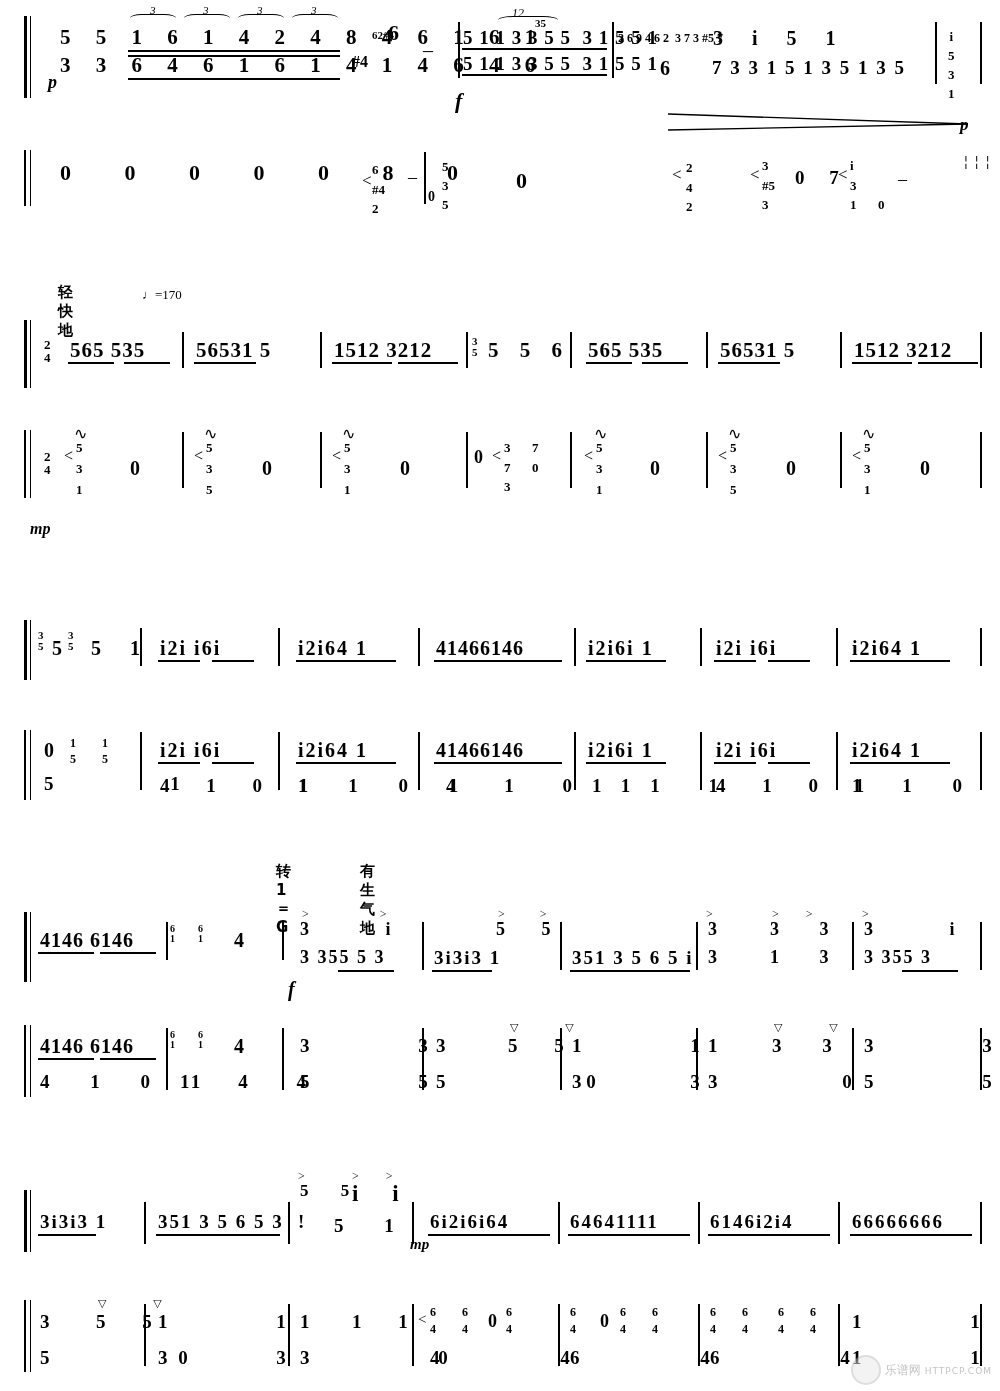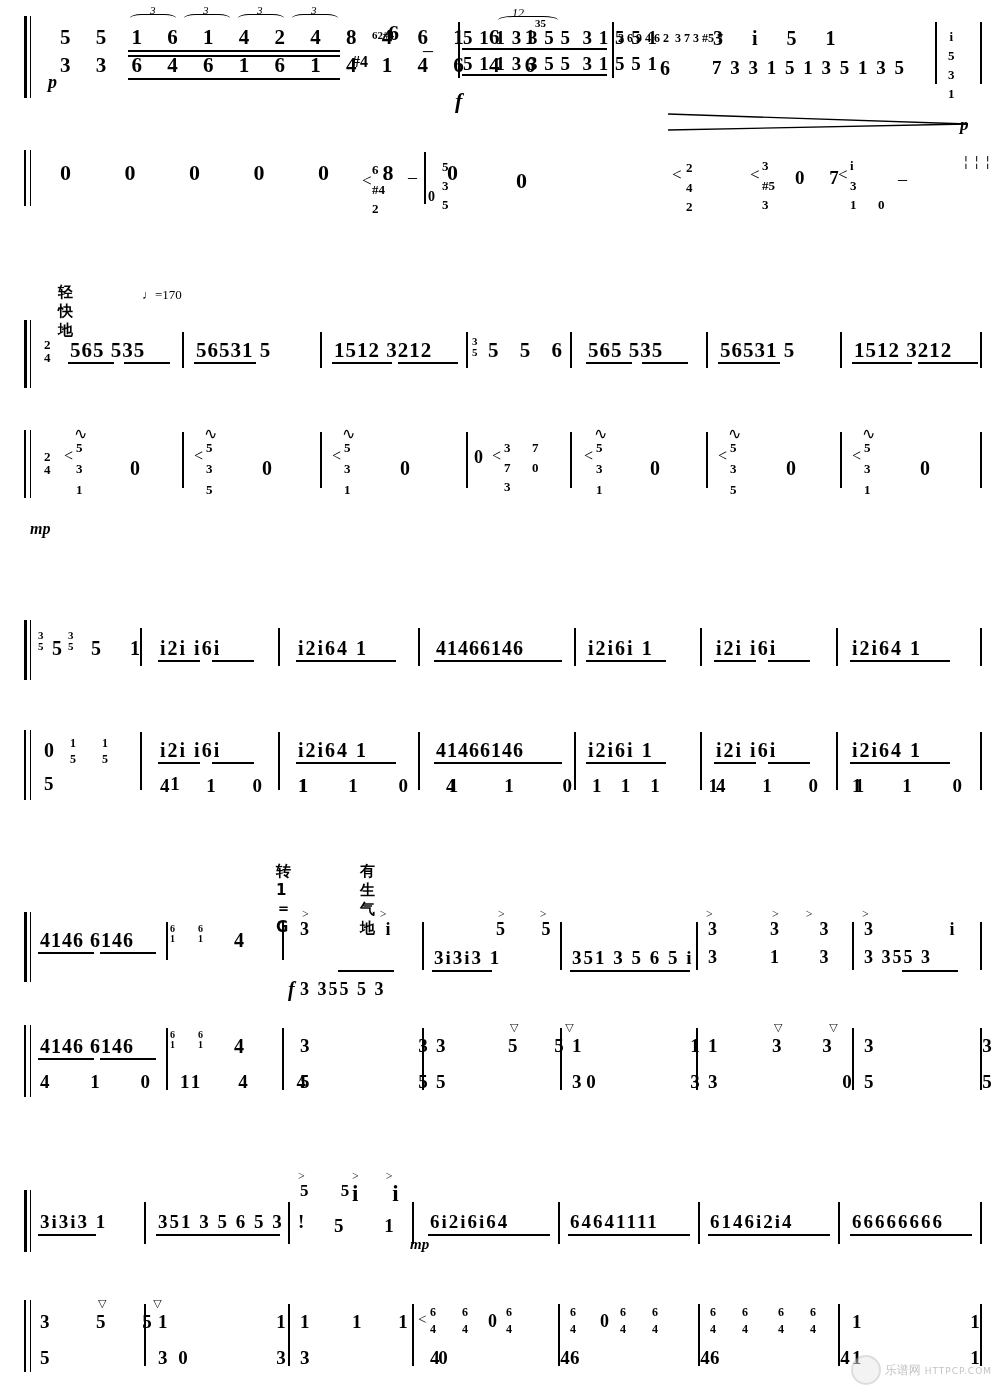--- a/index.html
+++ b/index.html
@@ -334,21 +334,21 @@
     <div class="beam" style="left:100px;top:952px;width:56px;"></div>
     <div class="barline" style="left:166px;top:922px;height:38px;"></div>
 
     <div class="ts" style="left:170px;top:924px;font-size:10px;">6<br>1</div>
     <div class="ts" style="left:198px;top:924px;font-size:10px;">6<br>1</div>
     <div class="t num" style="left:234px;top:930px;font-size:20px;">4</div>
     <div class="dyn" style="left:288px;top:978px;font-size:20px;">f</div>
     <div class="barline" style="left:282px;top:922px;height:38px;"></div>
 
     <div class="t num" style="left:300px;top:920px;font-size:18px;letter-spacing:36px;">3 i</div>
-    <div class="t num" style="left:300px;top:948px;font-size:18px;letter-spacing:2px;margin-top:32px;">3 355 5 3</div>
+    <div class="t num" style="left:300px;top:948px;font-size:18px;letter-spacing:2px;">3 355 5 3</div>
     <div class="beam" style="left:338px;top:970px;width:56px;"></div>
     <div class="barline" style="left:422px;top:922px;height:48px;"></div>
 
     <div class="t num" style="left:434px;top:948px;font-size:19px;letter-spacing:2px;">3i3i3 1</div>
     <div class="t num" style="left:496px;top:920px;font-size:18px;letter-spacing:16px;">5 5</div>
     <div class="beam" style="left:432px;top:970px;width:60px;"></div>
     <div class="barline" style="left:560px;top:922px;height:48px;"></div>
 
     <div class="t num" style="left:572px;top:948px;font-size:19px;letter-spacing:2px;">351 3 5 6 5 i</div>
     <div class="beam" style="left:570px;top:970px;width:120px;"></div>

